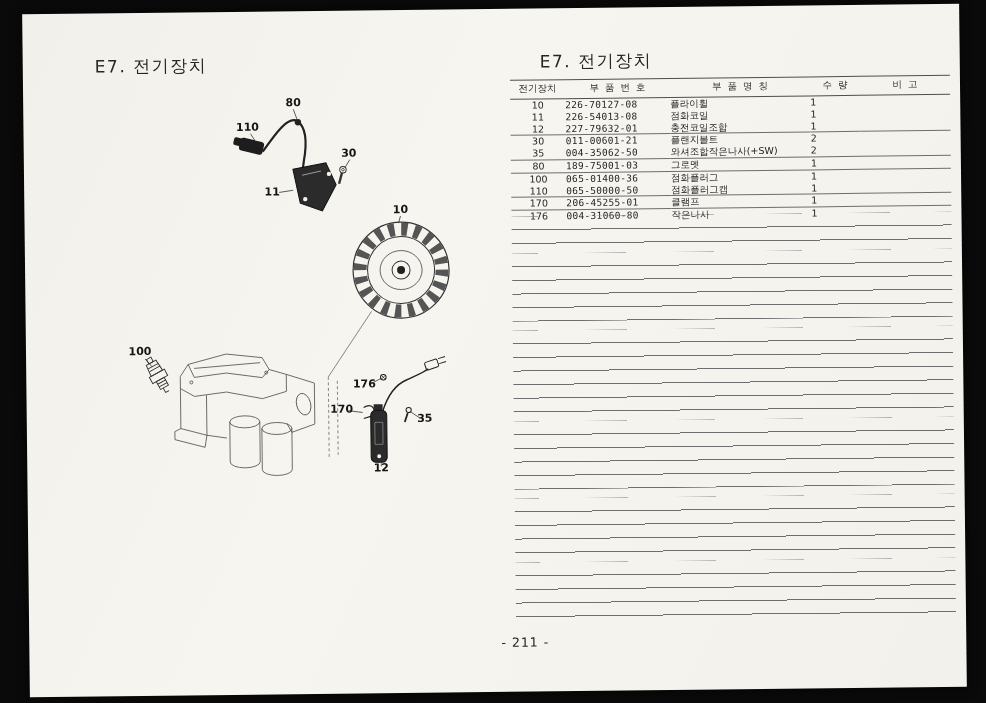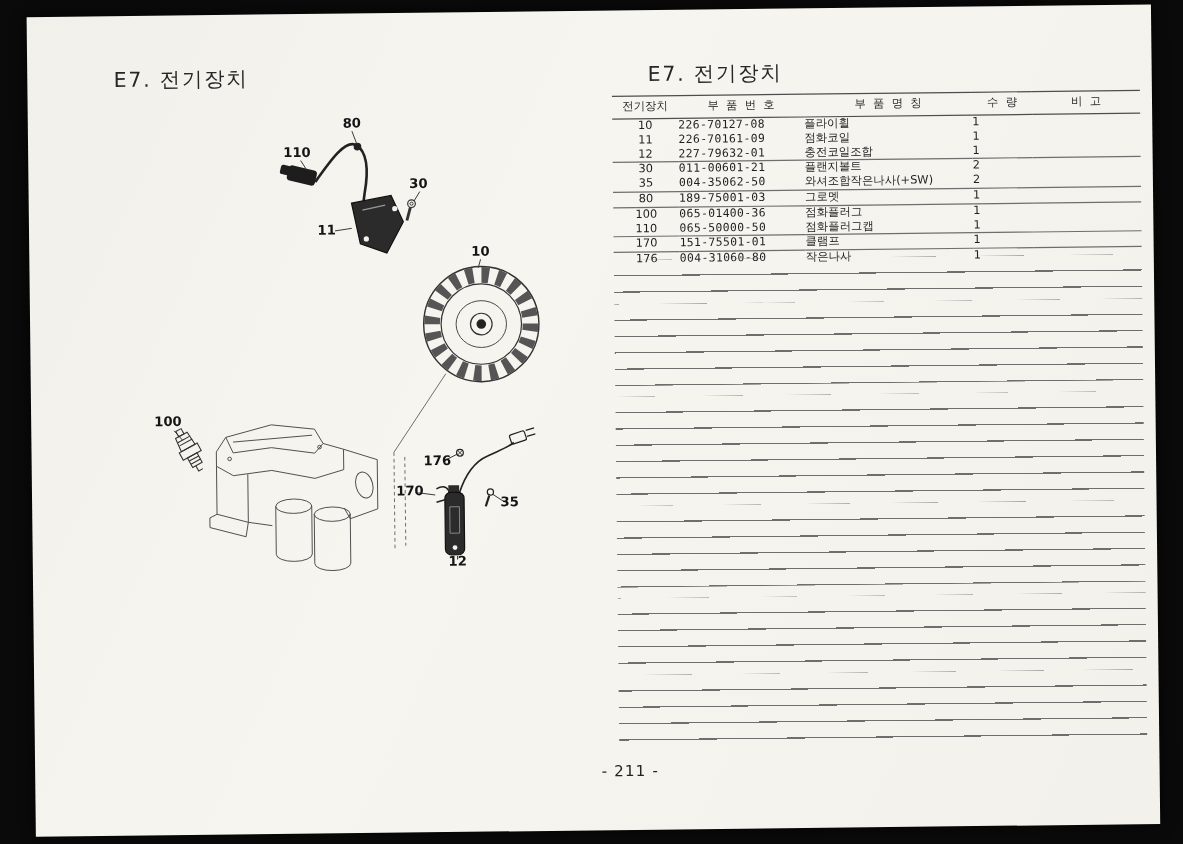--- a/index.html
+++ b/index.html
@@ -232,21 +232,21 @@
     <tbody>
       <tr>
         <td class="c-no">10</td>
         <td class="c-pn">226-70127-08</td>
         <td class="c-name">플라이휠</td>
         <td class="c-qty">1</td>
         <td class="c-note"></td>
       </tr>
       <tr>
         <td class="c-no">11</td>
-        <td class="c-pn">226-70161-09</td>
+        <td class="c-pn">226-54013-08</td>
         <td class="c-name">점화코일</td>
         <td class="c-qty">1</td>
         <td class="c-note"></td>
       </tr>
       <tr class="ruled">
         <td class="c-no">12</td>
         <td class="c-pn">227-79632-01</td>
         <td class="c-name">충전코일조합</td>
         <td class="c-qty">1</td>
         <td class="c-note"></td>
@@ -281,21 +281,21 @@
       </tr>
       <tr class="ruled">
         <td class="c-no">110</td>
         <td class="c-pn">065-50000-50</td>
         <td class="c-name">점화플러그캡</td>
         <td class="c-qty">1</td>
         <td class="c-note"></td>
       </tr>
       <tr class="ruled">
         <td class="c-no">170</td>
-        <td class="c-pn">151-75501-01</td>
+        <td class="c-pn">206-45255-01</td>
         <td class="c-name">클램프</td>
         <td class="c-qty">1</td>
         <td class="c-note"></td>
       </tr>
       <tr>
         <td class="c-no">176</td>
         <td class="c-pn">004-31060-80</td>
         <td class="c-name">작은나사</td>
         <td class="c-qty">1</td>
         <td class="c-note"></td>

